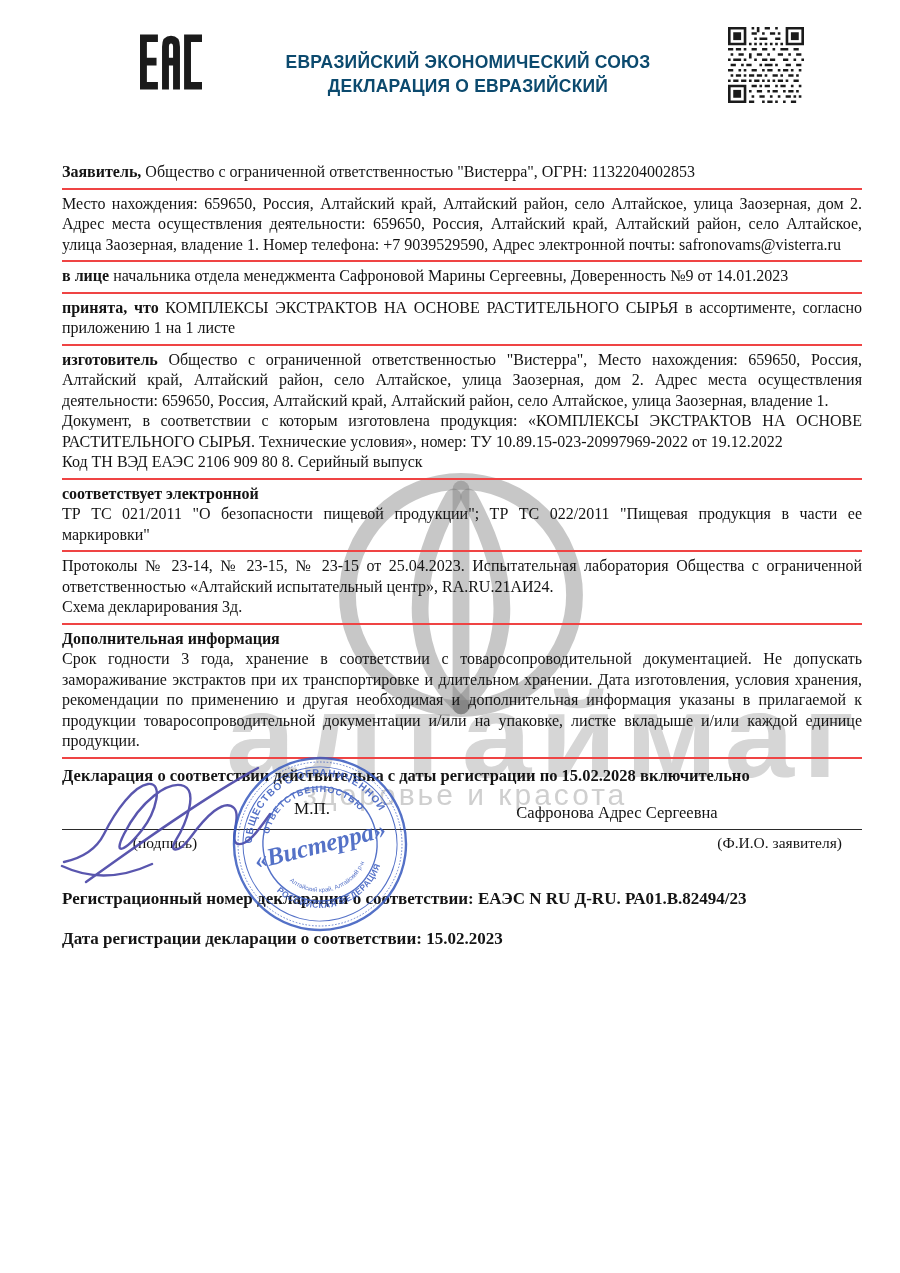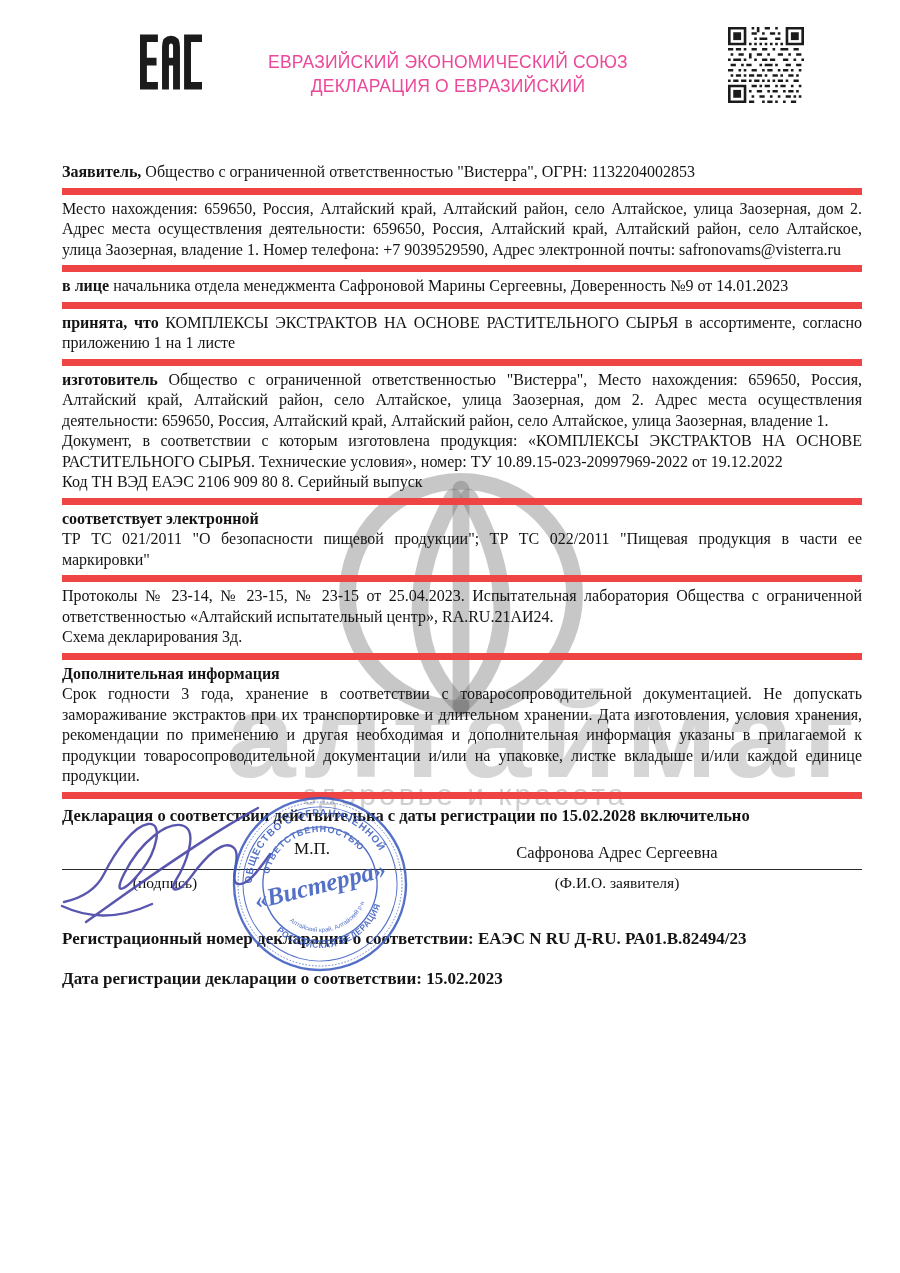--- a/index.html
+++ b/index.html
@@ -10,42 +10,42 @@
   .wm-circle{left:332px;top:466px;width:258px;height:258px;}
   .wm-brand{left:226px;top:668px;font-family:"Liberation Sans",sans-serif;font-weight:bold;
             font-size:118px;letter-spacing:8px;color:rgba(130,130,130,0.33);
             transform:scaleX(1.06);transform-origin:left;white-space:nowrap;}
   .wm-tagline{left:303px;top:778px;width:390px;text-align:left;
               font-family:"Liberation Sans",sans-serif;font-size:30px;letter-spacing:3px;
               color:rgba(140,140,140,0.42);white-space:nowrap;}
   
   .header{position:absolute;left:0;top:0;width:900px;height:150px;z-index:1;}
   .eac{position:absolute;left:140px;top:34px;width:62px;height:56px;}
-  .htitle{position:absolute;left:148px;top:50px;width:600px;text-align:center;
-          font-family:"Liberation Sans",sans-serif;font-weight:normal;font-size:17.5px;
-          line-height:24px;color:#ec4899;letter-spacing:0.2px;}
+  .htitle{position:absolute;left:168px;top:50px;width:600px;text-align:center;
+          font-family:"Liberation Sans",sans-serif;font-weight:bold;font-size:17.5px;
+          line-height:24px;color:#0c4a6e;letter-spacing:0.2px;}
   .qr{position:absolute;left:728px;top:27px;width:76px;height:76px;}
   
   .doc{position:absolute;left:62px;top:158px;width:800px;z-index:1;}
-  .sec{border-bottom:7px solid #ef4444;padding:4px 0 5px;font-size:16px;line-height:20.5px;
+  .sec{border-bottom:2px solid #ef4444;padding:4px 0 5px;font-size:16px;line-height:20.5px;
        text-align:justify;}
   .sec p{margin:0;}
   .b{font-weight:bold;}
   .validity{padding:6px 0 4px;font-weight:bold;font-size:16.5px;line-height:22px;}
   
   .sig-area{position:relative;height:84px;}
   .sig-rule{position:absolute;left:0;right:0;top:38px;border-top:1.6px solid #2a2a2a;}
   .sig-svg{position:absolute;left:-4px;top:-27px;width:250px;height:125px;z-index:2;}
   .stamp{position:absolute;left:168px;top:-37px;width:180px;height:180px;z-index:3;
          transform:rotate(-14deg);opacity:0.88;}
   .mp{position:absolute;left:210px;top:8px;width:80px;text-align:center;font-size:17px;
       z-index:4;}
   .cap-sign{position:absolute;left:38px;top:43px;width:130px;text-align:center;font-size:15.5px;}
   .fio-name{position:absolute;left:330px;top:12px;width:450px;text-align:center;font-size:16.5px;}
-  .cap-fio{position:absolute;left:330px;top:43px;width:450px;text-align:center;font-size:15.5px;}
+  .cap-fio{position:absolute;left:330px;top:43px;width:450px;text-align:right;font-size:15.5px;}
   
   .reg{margin:14px 0 0;font-weight:bold;font-size:17px;}
   .reg-date{margin-top:20px;}
 </style>
 </head>
 <body>
 
 <div class="page">
 
   <svg class="wm wm-circle" viewBox="0 0 200 200" aria-hidden="true">

